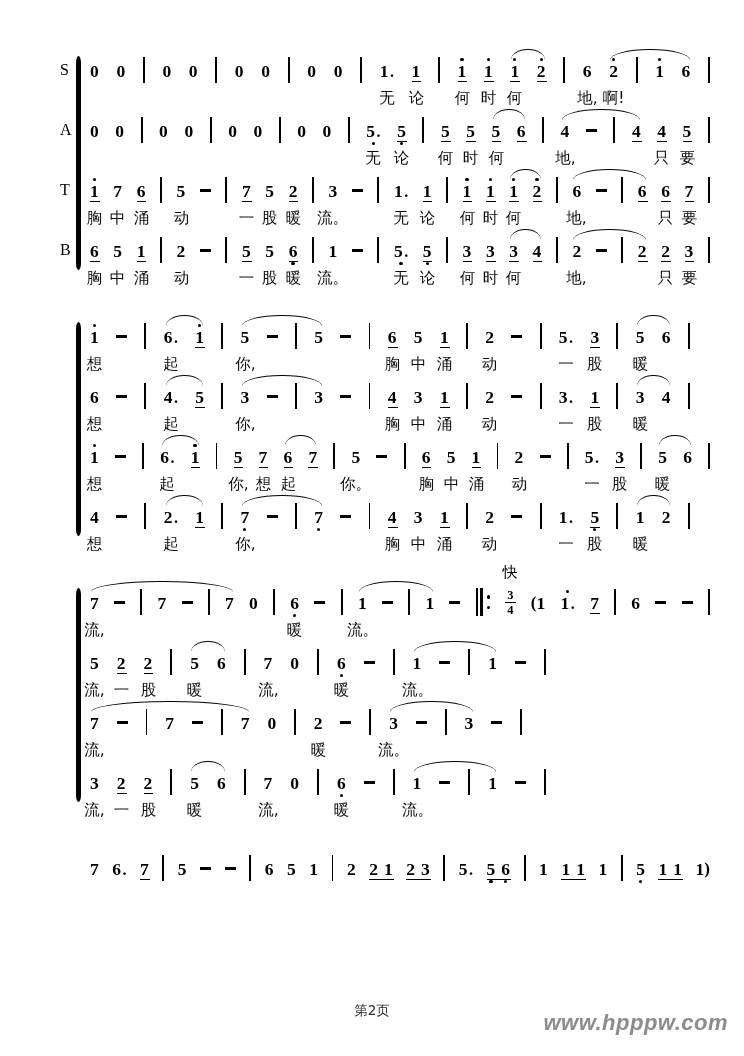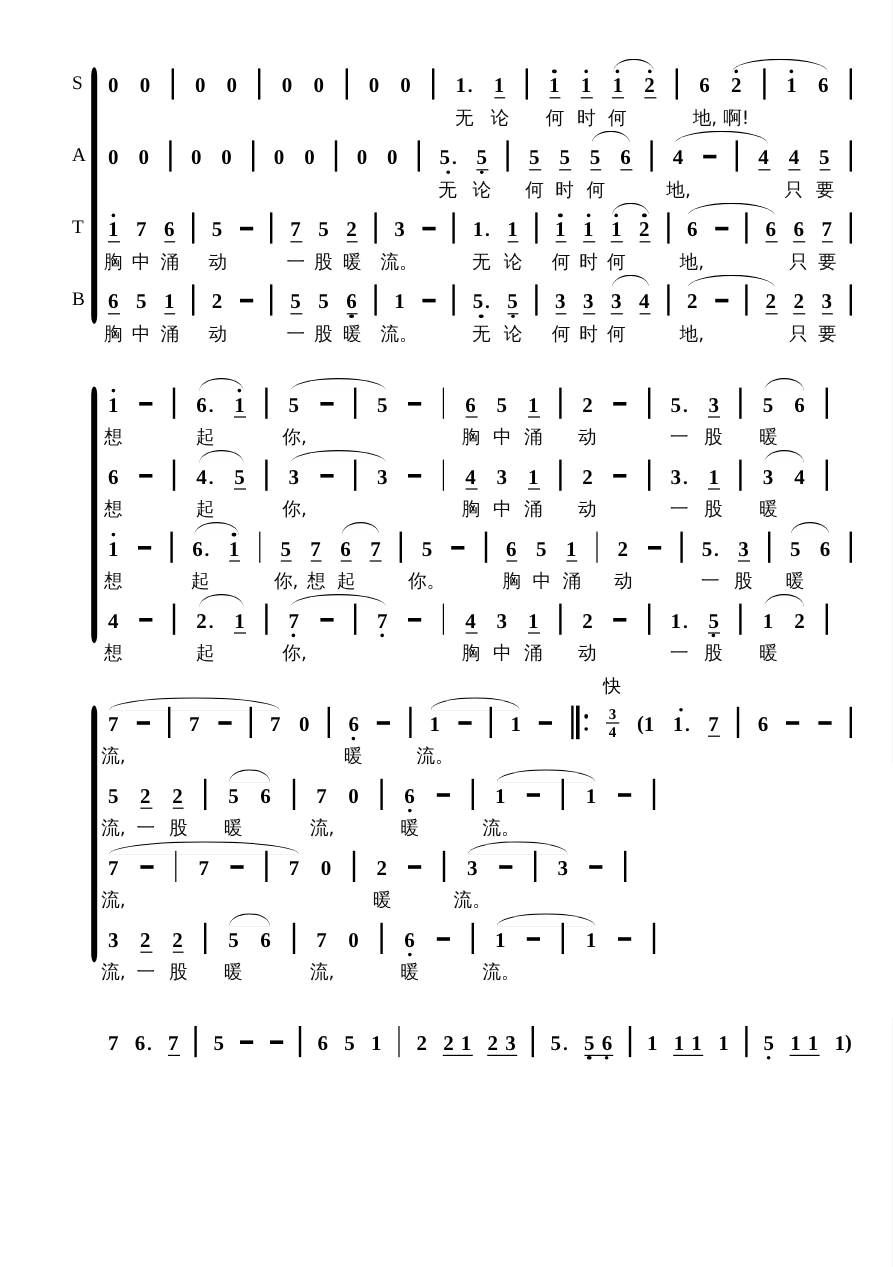--- a/index.html
+++ b/index.html
@@ -2079,13 +2079,15 @@
                   <span class="digit">1</span>
                   <span class="oct db"></span>
                 </span>
               </span>
               <span class="paren">)</span>
             </span>
           </div>
         </div>
       </div>
     </div>
+  <div class="pagenum">第2页</div>
+  <div class="watermark">www.hpppw.com</div>
 </div>
 
 </body></html>

